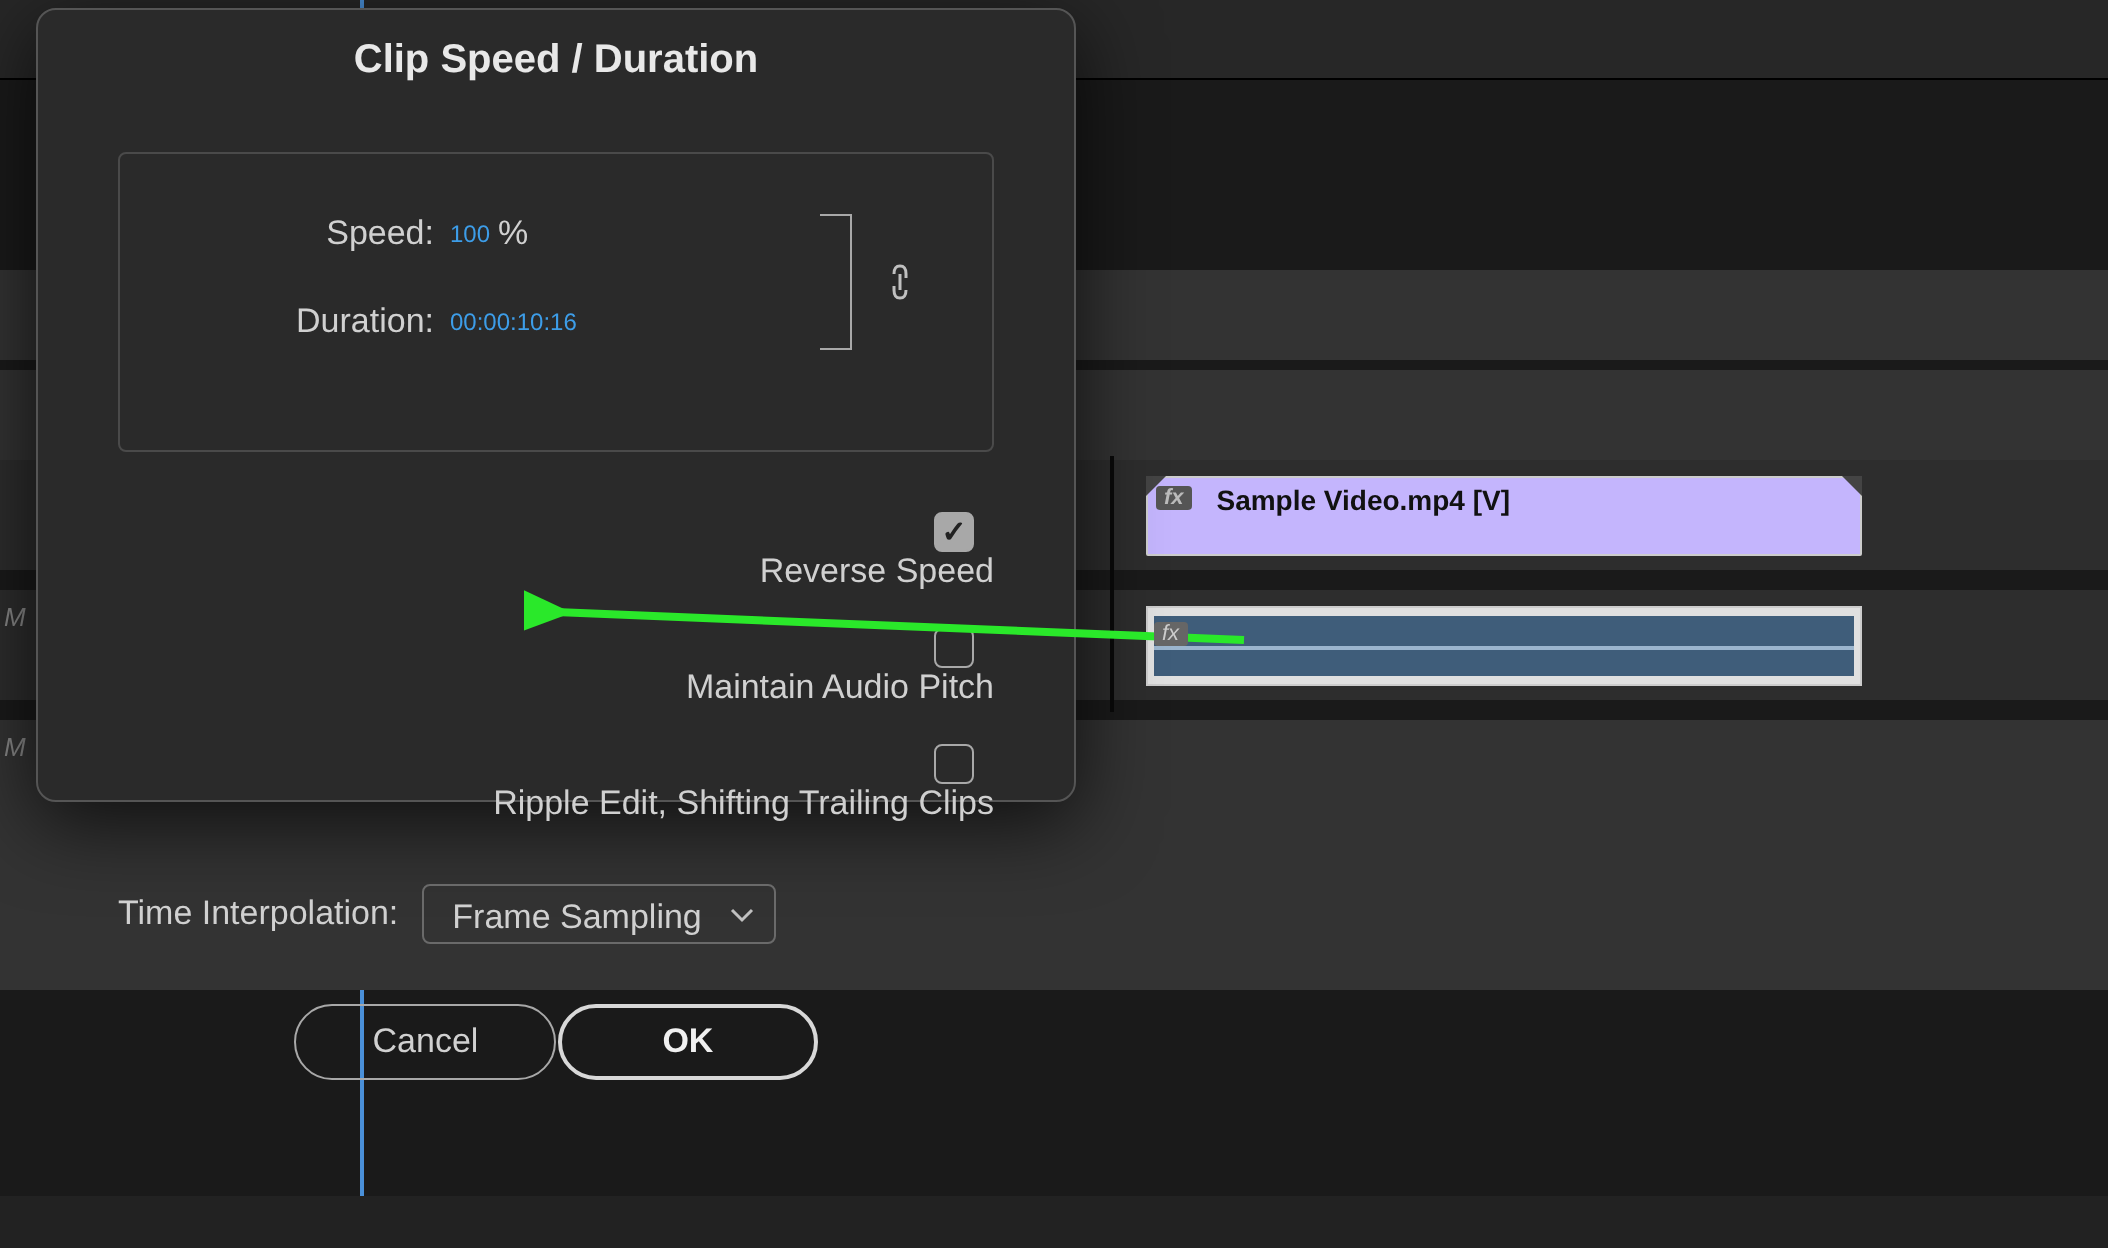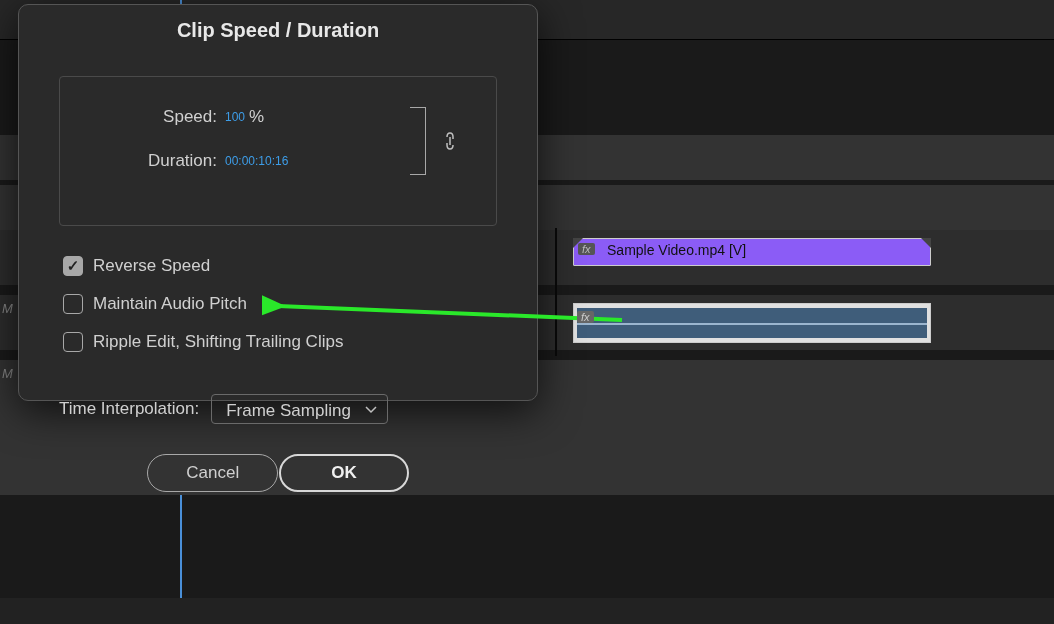--- a/index.html
+++ b/index.html
@@ -79,24 +79,25 @@
       font-style: italic;
       padding: 6px 2px;
     }
     
     
     .video-clip {
       position: absolute;
       top: 238px;
       left: 573px;
       width: 358px;
-      height: 28px;
-      background: #8b5cf6;
+      height: 40px;
+      background: #c4b5fd;
       border: 1px solid #ccc;
       border-radius: 1px;
+      font-weight: bold;
     }
     .video-clip .fx-badge {
       display: inline-block;
       background: #555;
       color: #bbb;
       font-size: 11px;
       font-style: italic;
       padding: 0 4px;
       margin: 3px 4px;
       border-radius: 2px;
@@ -224,20 +225,21 @@
       top: 54px;
       color: #c0c0c0;
       font-size: 16px;
     }
     
     .checkbox-row {
       display: flex;
       align-items: flex-end;
       margin-bottom: 18px;
       padding-left: 4px;
+      flex-direction: column;
     }
     .checkbox {
       width: 20px;
       height: 20px;
       border: 1.5px solid #a8a8a8;
       border-radius: 4px;
       margin-right: 10px;
       display: flex;
       align-items: center;
       justify-content: center;
@@ -253,21 +255,21 @@
       font-weight: bold;
     }
     .checkbox-label {
       color: #d0d0d0;
       font-size: 17px;
     }
     
     .interp-row {
       display: flex;
       align-items: center;
-      margin-top: 42px;
+      margin-top: 30px;
       margin-bottom: 30px;
     }
     .interp-label {
       color: #d0d0d0;
       font-size: 17px;
       margin-right: 12px;
     }
     .dropdown {
       border: 1px solid #6a6a6a;
       border-radius: 4px;

